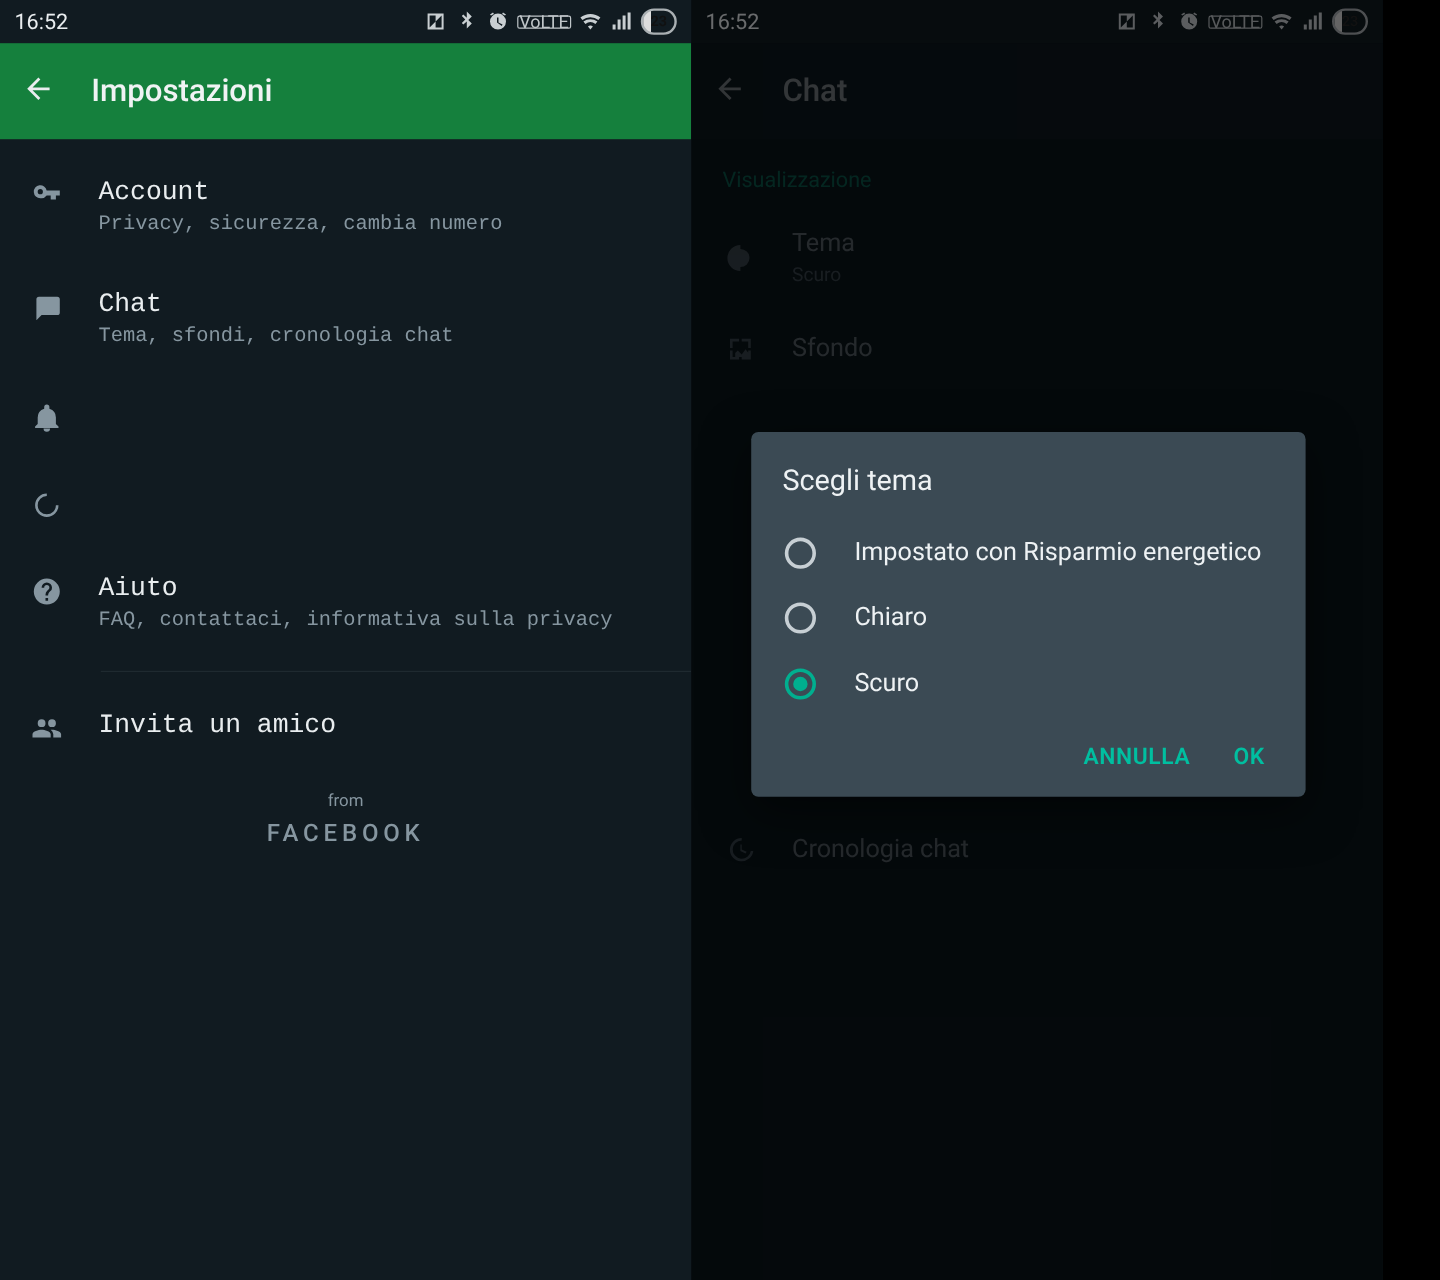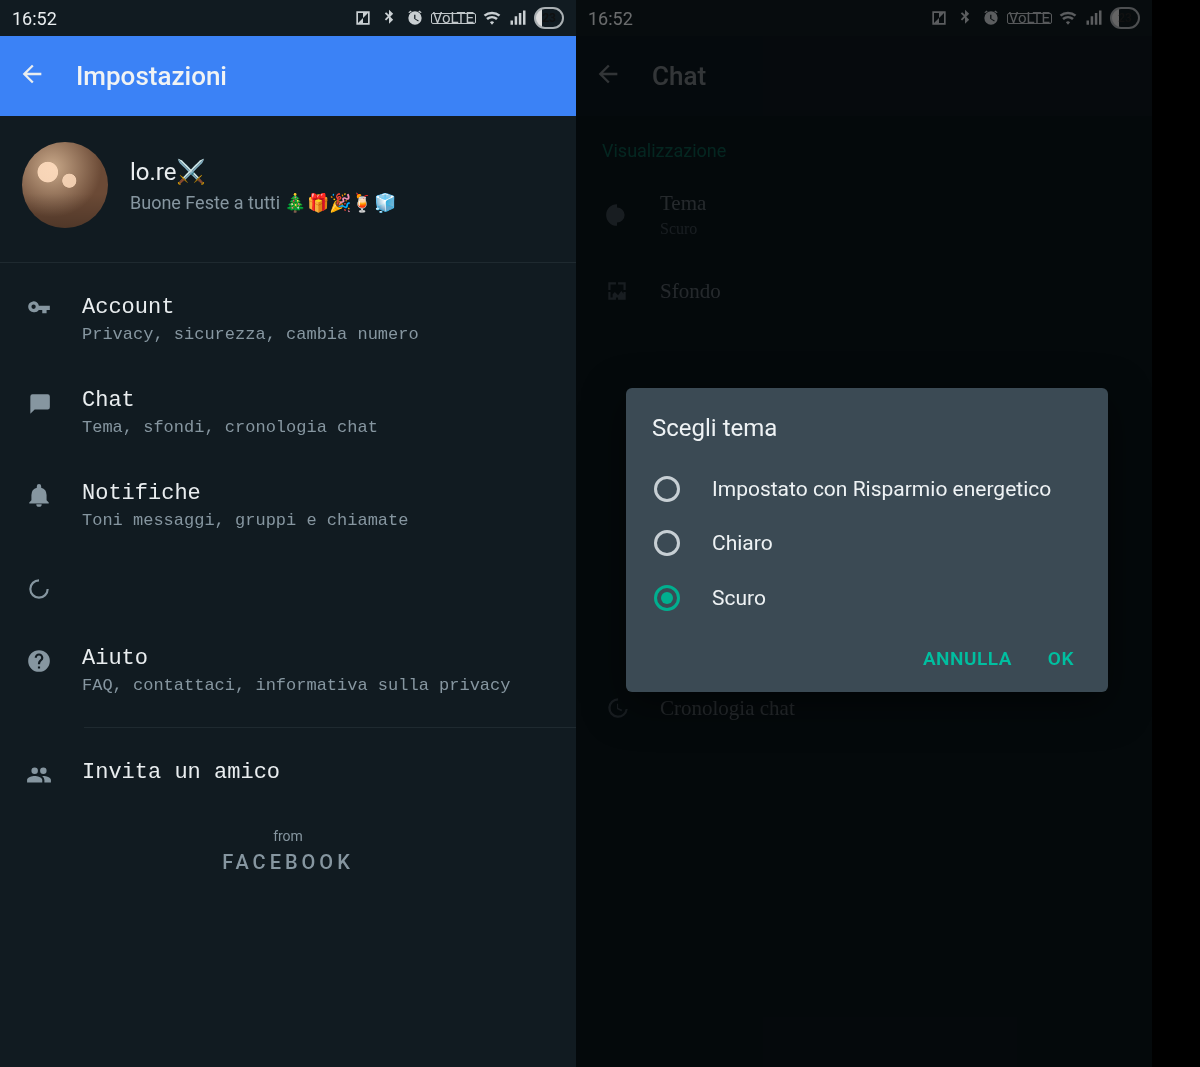--- a/index.html
+++ b/index.html
@@ -8,21 +8,21 @@
   .phone { position:relative; width:600px; height:1067px; background:#111b21; color:#e9edef; overflow:hidden; }
   
   .status-bar { height:36px; display:flex; align-items:center; justify-content:space-between; padding:0 12px; font-size:18px; color:#e9edef; background:#111b21; }
   .status-left { display:flex; align-items:center; gap:8px; }
   .status-right { display:flex; align-items:center; gap:6px; }
   .status-right .ico { display:inline-flex; align-items:center; justify-content:center; width:20px; height:20px; }
   .battery { display:flex; align-items:center; gap:2px; }
   .battery-pill { position:relative; width:30px; height:22px; border:2px solid #aab0b3; border-radius:11px; display:flex; align-items:center; justify-content:center; font-size:12px; font-weight:600; color:#111; background:linear-gradient(to right,#ddd 25%, transparent 25%); }
   .battery-pill span { position:relative; z-index:1; }
   
-  .app-header { height:80px; display:flex; align-items:center; gap:30px; padding:0 18px; background:#3b82f6; }
+  .app-header { height:80px; display:flex; align-items:center; gap:30px; padding:0 18px; background:#15803d; }
   .app-header.dimmed { background:#111b21; opacity:0.45; }
   .app-header .title { font-size:26px; font-weight:500; color:#f0f3f4; }
   .back-arrow svg { width:28px; height:28px; fill:#e9edef; }
   
   .profile { display:flex; align-items:center; gap:22px; padding:26px 22px 34px 22px; border-bottom:1px solid #1f2a30; }
   .avatar { width:86px; height:86px; border-radius:50%; background:radial-gradient(circle at 35% 30%, #c9a98a, #6b4a36 60%); position:relative; overflow:hidden; }
   .avatar::after { content:""; position:absolute; inset:0; background:
      radial-gradient(circle at 30% 35%, rgba(255,220,190,0.9) 0 12%, transparent 13%),
      radial-gradient(circle at 55% 45%, rgba(255,220,190,0.85) 0 10%, transparent 11%),
      linear-gradient(to top, rgba(0,0,0,0.25), transparent 40%);
@@ -37,29 +37,29 @@
   .setting-item .label { font-size:22px; color:#e9edef; }
   .setting-item .sub   { font-size:17px; color:#8696a0; margin-top:5px; }
   .divider { height:1px; background:#1f2a30; margin:10px 0 10px 84px; }
   .footer { text-align:center; color:#8696a0; padding:18px 0 30px 0; }
   .footer .from { font-size:14px; }
   .footer .fb   { font-size:20px; letter-spacing:4px; font-weight:500; margin-top:6px; }
 
   
   .chat-bg { position:absolute; inset:0; background:#0b141a; }
   .section-title { color:#0b8a6d; font-size:18px; padding:24px 26px 10px 26px; opacity:0.55; }
-  .chat-item { display:flex; align-items:center; gap:28px; padding:20px 26px; opacity:0.45;font-family:Liberation Serif, serif; }
+  .chat-item { display:flex; align-items:center; gap:28px; padding:20px 26px; opacity:0.45; }
   .chat-item .icon { width:30px; display:flex; justify-content:center; }
   .chat-item .icon svg { width:26px; height:26px; fill:#6c7a82; }
   .chat-item .label { font-size:21px; color:#a9b4bb; }
   .chat-item .sub { font-size:16px; color:#6c7a82; margin-top:4px; }
   .dim-overlay { position:absolute; inset:0; background:rgba(0,0,0,0.55); }
 
   
-  .dialog { position:absolute; left:50px; right:44px; top:360px; background:#3b4a54; border-radius:6px; padding:26px 26px 14px 26px; box-shadow:0 12px 40px rgba(0,0,0,0.5);margin-top:28px; }
+  .dialog { position:absolute; left:50px; right:64px; top:360px; background:#3b4a54; border-radius:6px; padding:26px 26px 14px 26px; box-shadow:0 12px 40px rgba(0,0,0,0.5); }
   .dialog-title { font-size:24px; color:#eef2f4; margin-bottom:20px; }
   .radio-row { display:flex; align-items:center; gap:32px; padding:14px 2px; }
   .radio { width:26px; height:26px; border:3px solid #c7cfd4; border-radius:50%; flex:0 0 26px; position:relative; }
   .radio.selected { border-color:#00af8f; }
   .radio.selected::after { content:""; position:absolute; inset:4px; border-radius:50%; background:#00af8f; }
   .radio-label { font-size:21px; color:#eef2f4; line-height:1.25; }
   .dialog-actions { display:flex; justify-content:flex-end; gap:36px; padding:22px 8px 8px 0; }
   .dialog-btn { color:#00bfa0; font-size:19px; font-weight:600; letter-spacing:0.5px; }
 
   .volte { font-size:15px; line-height:9px; border:1px solid #c0c6c9; padding:0 1px; border-radius:2px; color:#c0c6c9; }
@@ -117,27 +117,20 @@
 
     <div class="app-header">
       <span class="back-arrow">
         <svg viewBox="0 0 24 24">
             <path d="M20 11H7.8l5.6-5.6L12 4l-8 8 8 8 1.4-1.4L7.8 13H20z"></path>
           </svg>
       </span>
       <span class="title">Impostazioni</span>
     </div>
 
-    <div class="profile">
-      <div class="avatar"></div>
-      <div class="profile-text">
-        <div class="name">lo.re⚔️</div>
-        <div class="status">Buone Feste a tutti 🎄🎁🎉🍹🧊</div>
-      </div>
-    </div>
 
     <div class="settings-list">
       <div class="setting-item">
         <span class="icon">
             <svg viewBox="0 0 24 24">
               <path d="M7 14a5 5 0 1 1 4.9-6H22v4h-3v3h-4v-3h-3.1A5 5 0 0 1 7 14zm0-3a2 2 0 1 0-2-2 2 2 0 0 0 2 2z"></path>
             </svg>
           </span>
         <div>
           <div class="label">Account</div>
@@ -154,24 +147,20 @@
           <div class="label">Chat</div>
           <div class="sub">Tema, sfondi, cronologia chat</div>
         </div>
       </div>
       <div class="setting-item">
         <span class="icon">
             <svg viewBox="0 0 24 24">
               <path d="M12 22a2.5 2.5 0 0 0 2.5-2.5h-5A2.5 2.5 0 0 0 12 22zm7-6V11a7 7 0 0 0-5-6.7V3a2 2 0 0 0-4 0v1.3A7 7 0 0 0 5 11v5l-2 2v1h18v-1z"></path>
             </svg>
           </span>
-        <div>
-          <div class="label">Notifiche</div>
-          <div class="sub">Toni messaggi, gruppi e chiamate</div>
-        </div>
       </div>
       <div class="setting-item">
         <span class="icon">
             <svg viewBox="0 0 24 24">
               <path d="M12 3a9 9 0 1 0 9 9h-2a7 7 0 1 1-7-7V3z"></path>
             </svg>
           </span>
       </div>
       <div class="setting-item">
         <span class="icon">

